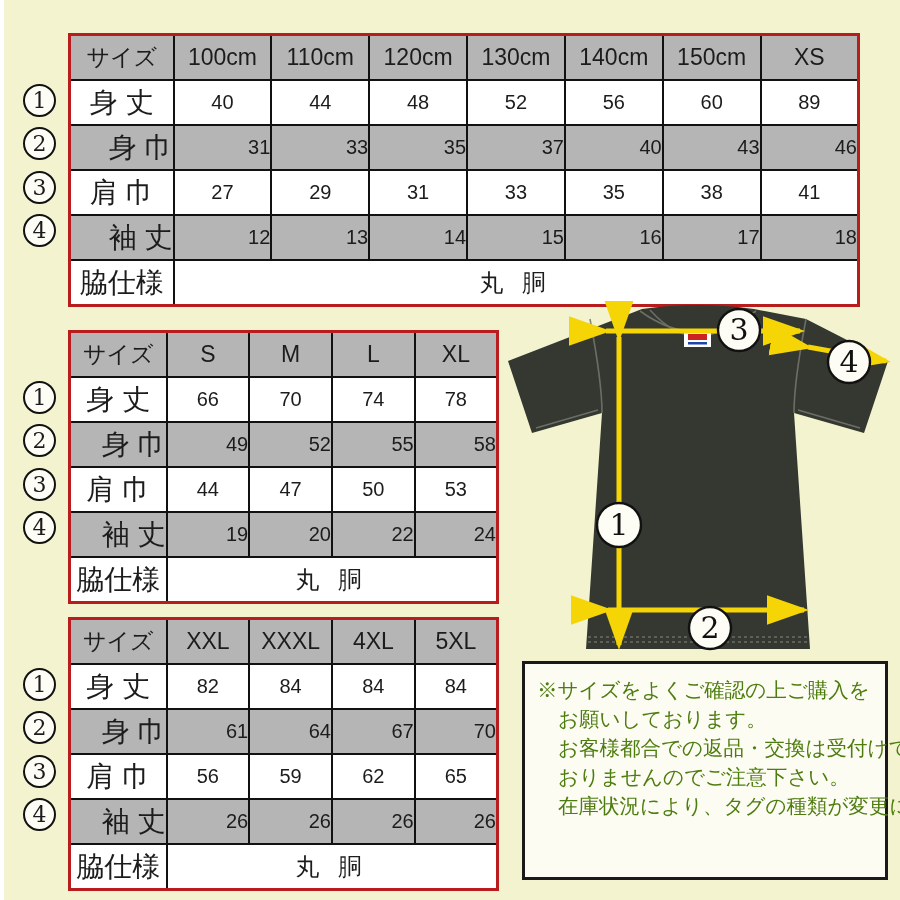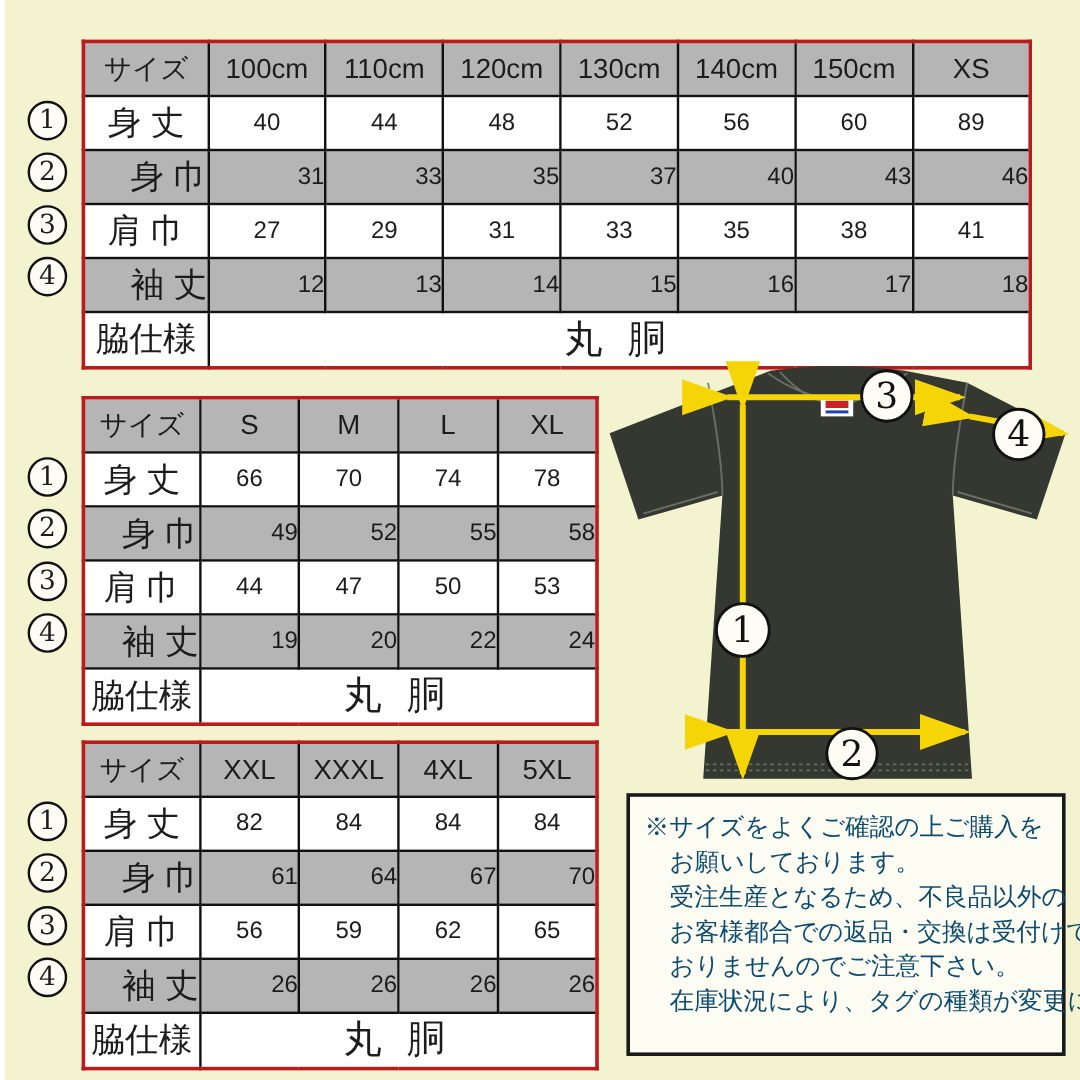--- a/index.html
+++ b/index.html
@@ -6,30 +6,30 @@
   body{width:900px;height:900px;background:#f3f3cf;font-family:"Liberation Sans",sans-serif;color:#1c1c1c;position:relative;overflow:hidden;}
   .page{position:absolute;inset:0;background:#f3f3cf;border-left:4px solid #ffffff;}
 
   .table-block{position:absolute;}
   table.sizes{border-collapse:collapse;table-layout:fixed;background:#fff;border:3px solid #b91c1c;}
   table.sizes th,table.sizes td{border:2px solid #111;height:43px;text-align:center;vertical-align:middle;padding:0;font-weight:normal;overflow:hidden;white-space:nowrap;}
   tr.hdr th{background:#b5b5b5;font-size:23px;}
   tr.gray td{background:#b5b5b5;text-align:right;}
   td.val{font-size:20px;}
   td.rowlabel,td.footlabel{font-size:28px;}
-  td.footval{font-size:32px;letter-spacing:6px;background:#fff;}
+  td.footval{font-size:24px;letter-spacing:6px;background:#fff;}
 
   .circ{position:absolute;left:-45px;width:29px;height:29px;border:2px solid #111;border-radius:50%;background:#fdfdf5;
         font-family:"DejaVu Serif",serif;font-size:22px;line-height:29px;text-align:center;}
   .c1{top:51px}.c2{top:94px}.c3{top:138px}.c4{top:181px}
 
   .shirt-svg{position:absolute;left:498px;top:301px;}
 
   .note-box{position:absolute;left:518px;top:661px;width:366px;height:219px;background:#fcfcf2;border:3px solid #1a1a1a;
-            box-sizing:border-box;padding:11px 8px 0 12px;font-size:20.5px;line-height:29px;color:#0c4a6e;}
+            box-sizing:border-box;padding:11px 8px 0 12px;font-size:20.5px;line-height:29px;color:#4d7c0f;}
   .note-line{padding-left:21px;white-space:nowrap;}
   .note-line.first{padding-left:0;}
 </style>
 </head>
 <body>
 
 <div class="page">
 
   <div class="table-block" style="left:64px;top:33px;">
     <div class="circ c1">1</div>
@@ -263,19 +263,18 @@
       <circle cx="237" cy="29" r="21" fill="#fdfdf5" stroke="#111" stroke-width="2.4"></circle>
       <text x="237" y="39">3</text>
       <circle cx="347" cy="61" r="21" fill="#fdfdf5" stroke="#111" stroke-width="2.4"></circle>
       <text x="347" y="71">4</text>
     </g>
   </svg>
 
   <div class="note-box">
     <div class="note-line first">※サイズをよくご確認の上ご購入を</div>
     <div class="note-line">お願いしております。</div>
-    <div class="note-line">受注生産となるため、不良品以外の</div>
     <div class="note-line">お客様都合での返品・交換は受付けて</div>
     <div class="note-line">おりませんのでご注意下さい。</div>
     <div class="note-line">在庫状況により、タグの種類が変更に</div>
   </div>
 
 </div>
 
 </body></html>

